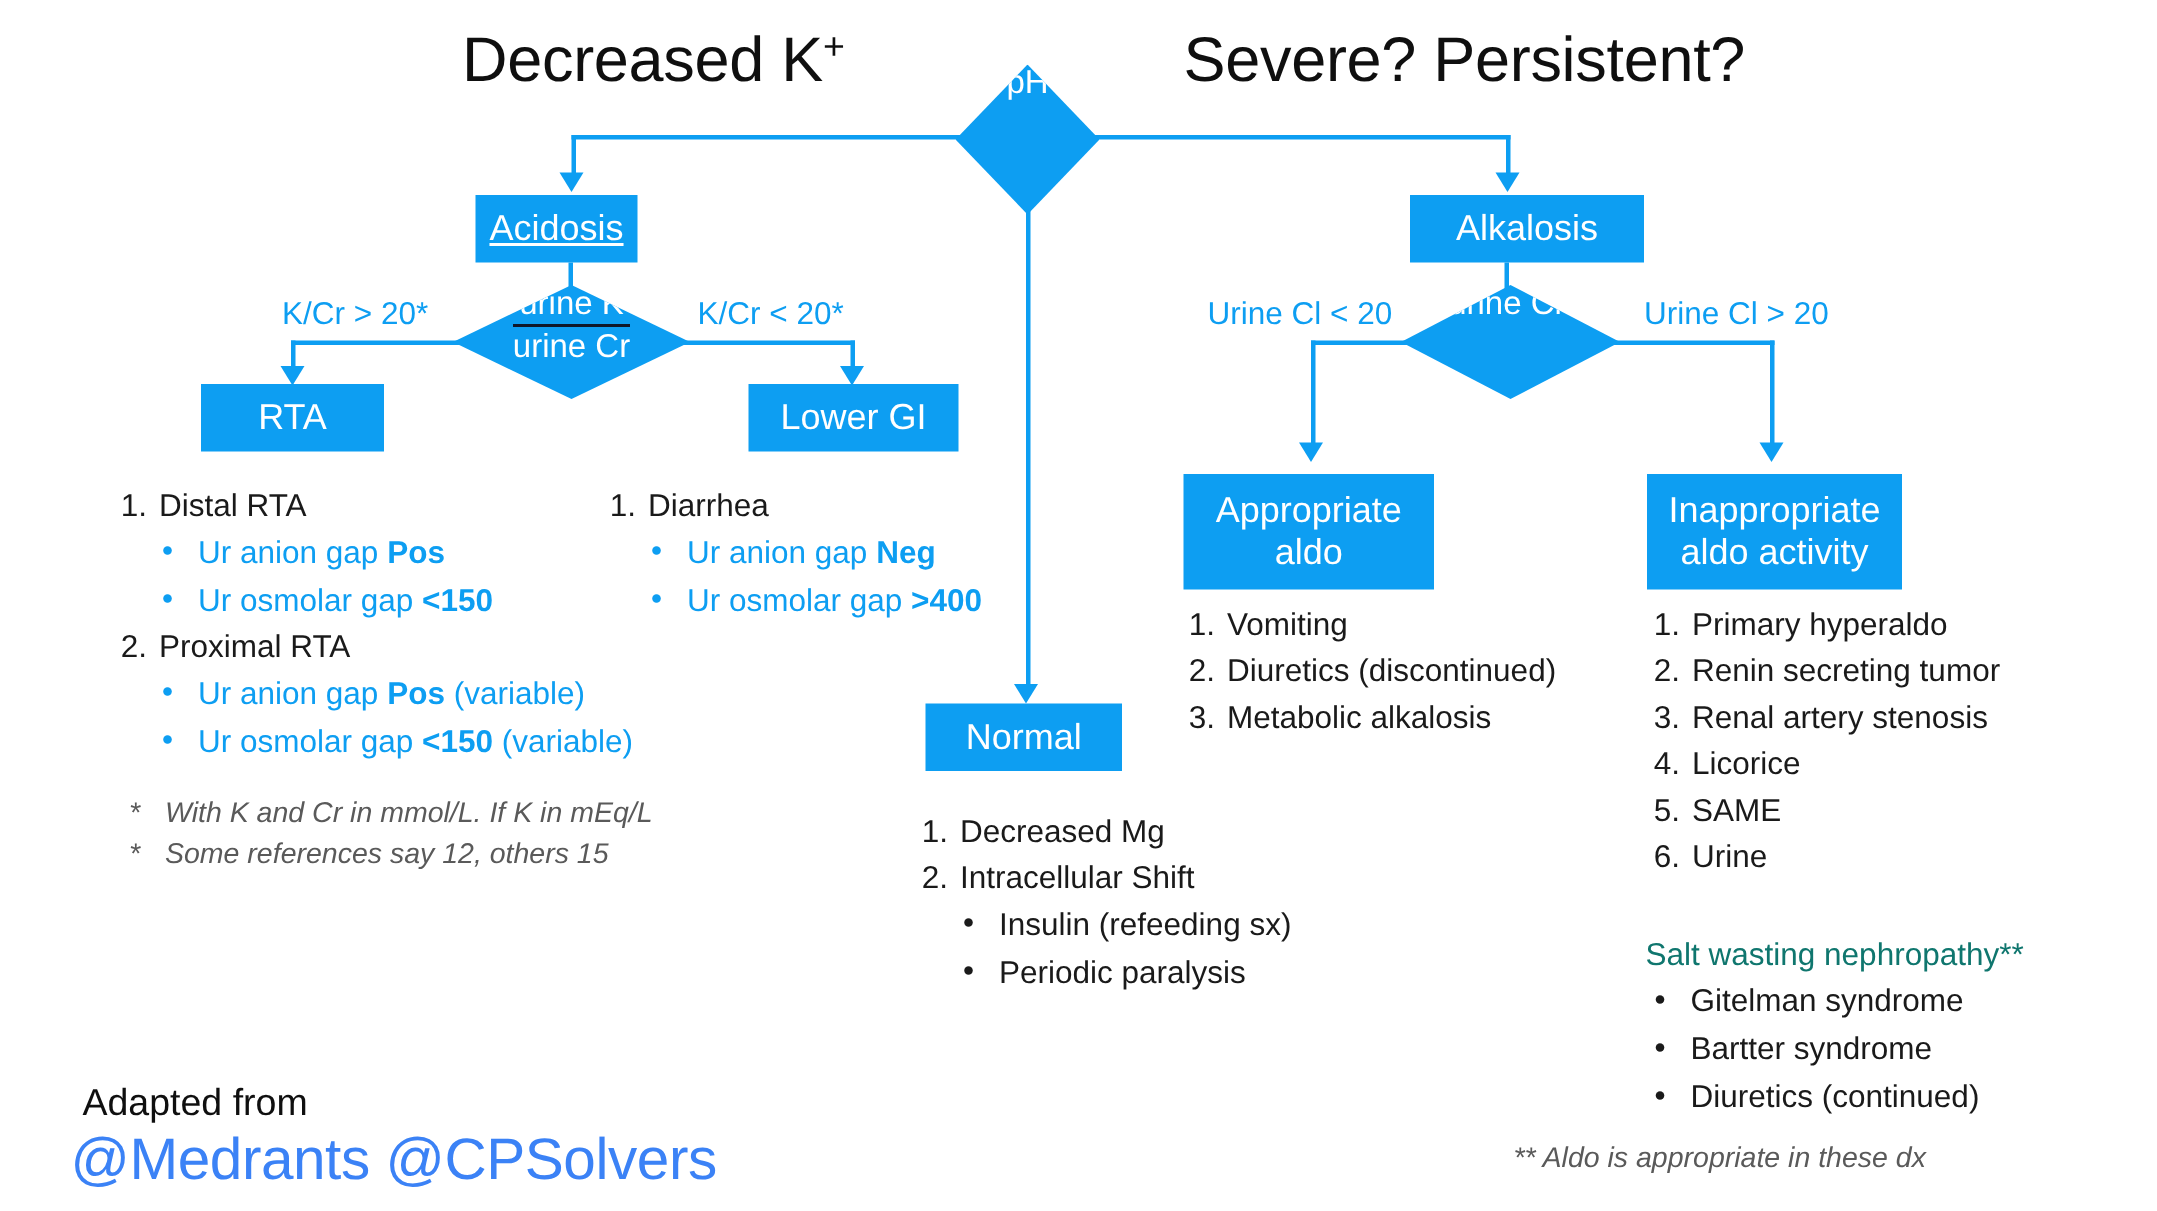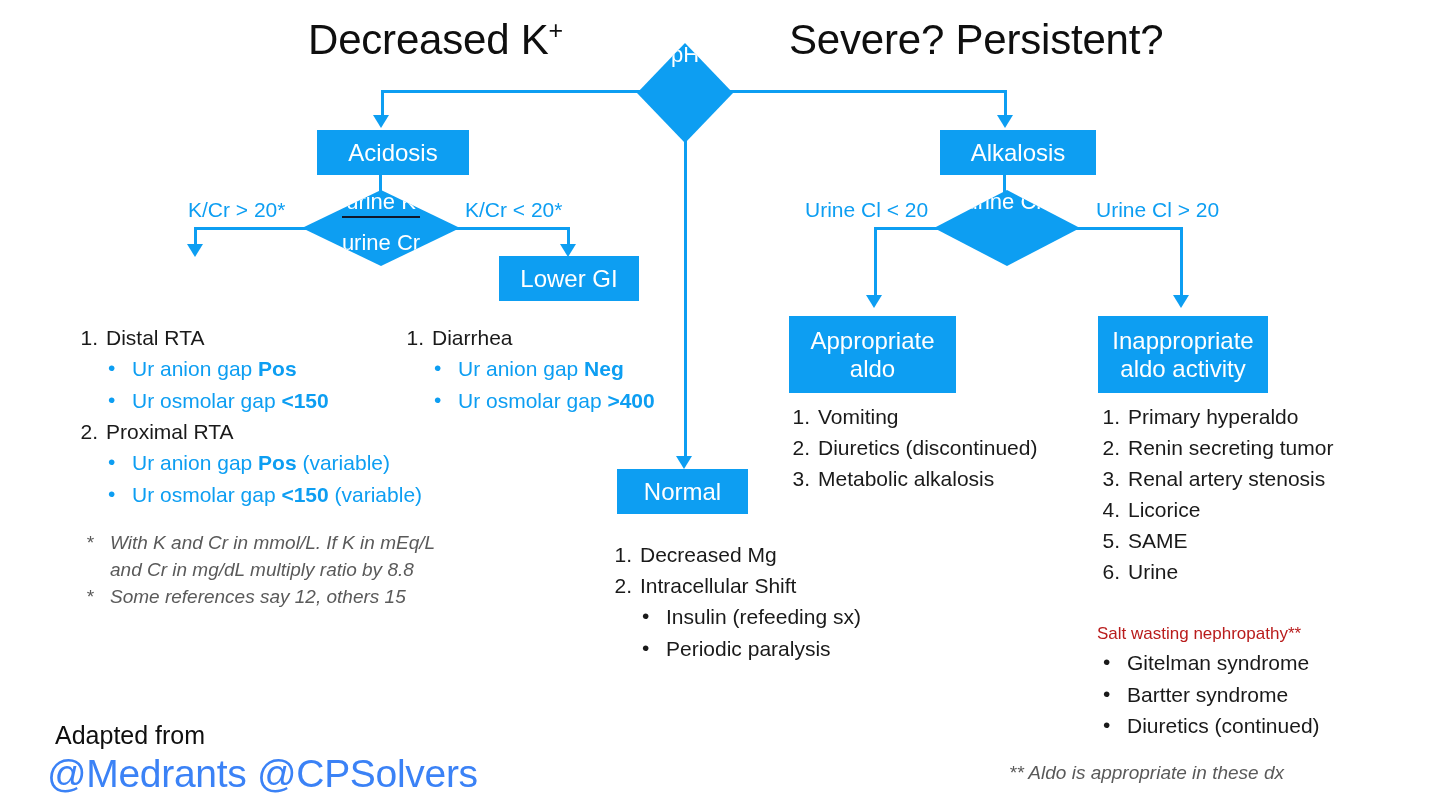--- a/index.html
+++ b/index.html
@@ -63,21 +63,21 @@
     display: inline-block;
     text-align: center;
   }
   .diamond .frac .num {
     display: block;
     border-bottom: 2px solid #0f172a;
     padding: 0 2px 1px 2px;
   }
   .diamond .frac .den {
     display: block;
-    padding-top: 13px;
+    padding-top: 1px;
   }
 
   
   .line-h, .line-v {
     position: absolute;
     background: #0d9ef2;
   }
   .line-h { height: 3px; }
   .line-v { width: 3px; }
   .arrow-down {
@@ -125,22 +125,22 @@
   }
   .subitem.blue { color: #0d9ef2; }
   .subitem > .dot {
     position: absolute;
     left: 38px;
     top: -1px;
   }
   .subitem b { font-weight: bold; }
 
   .plain-heading {
-    font-size: 17px;
-    color: #b91c1c;
+    font-size: 21px;
+    color: #0f766e;
     white-space: nowrap;
     line-height: 1.45;
   }
   .bullet-item {
     position: relative;
     font-size: 21px;
     color: #1a1a1a;
     line-height: 1.52;
     padding-left: 30px;
     white-space: nowrap;
@@ -224,39 +224,42 @@
   <div class="arrow-down" style="left:866px; top:295px;"></div>
 
   <div class="line-h" style="left:1076px; top:227px; width:107px;"></div>
   <div class="line-v" style="left:1180px; top:227px; height:72px;"></div>
   <div class="arrow-down" style="left:1173px; top:295px;"></div>
 
   <div class="diamond" style="left:637px; top:43px; width:96px; height:100px;">
     <span>pH</span>
   </div>
 
-  <div class="node-box" style="left:317px; top:130px; width:152px; height:45px;">
+  <div class="node-box" style="left:317px; top:130px; width:108px; height:45px;text-decoration:underline;">
     <span>Acidosis</span>
   </div>
 
   <div class="node-box" style="left:940px; top:130px; width:156px; height:45px;">
     <span>Alkalosis</span>
   </div>
 
   <div class="diamond" style="left:302px; top:190px; width:158px; height:76px;">
     <span class="frac">
       <span class="num">urine K</span>
       <span class="den">urine Cr</span>
     </span>
   </div>
 
   <div class="diamond" style="left:934px; top:190px; width:146px; height:76px;">
     <span>urine Cl-</span>
   </div>
 
+  <div class="node-box" style="left:134px; top:256px; width:122px; height:45px;">
+    <span>RTA</span>
+  </div>
 
   <div class="node-box" style="left:499px; top:256px; width:140px; height:45px;">
     <span>Lower GI</span>
   </div>
 
   <div class="node-box" style="left:617px; top:469px; width:131px; height:45px;">
     <span>Normal</span>
   </div>
 
   <div class="node-box" style="left:789px; top:316px; width:167px; height:77px; flex-direction:column;">
@@ -304,21 +307,20 @@
           <span>Ur osmolar gap </span><b>&lt;150</b><span> (variable)</span>
         </li>
       </ul>
     </ul>
   </div>
 
   <div class="list-block" style="left:82px; top:530px; width:400px;">
     <div class="footnote">
       <span class="star">*</span>
       <div>With K and Cr in mmol/L. If K in mEq/L</div>
-      <div>and Cr in mg/dL multiply ratio by 8.8</div>
     </div>
     <div class="footnote">
       <span class="star">*</span>
       <div>Some references say 12, others 15</div>
     </div>
   </div>
 
   <div class="list-block" style="left:396px; top:322px; width:300px;">
     <ul class="olist">
       <li class="oitem">

